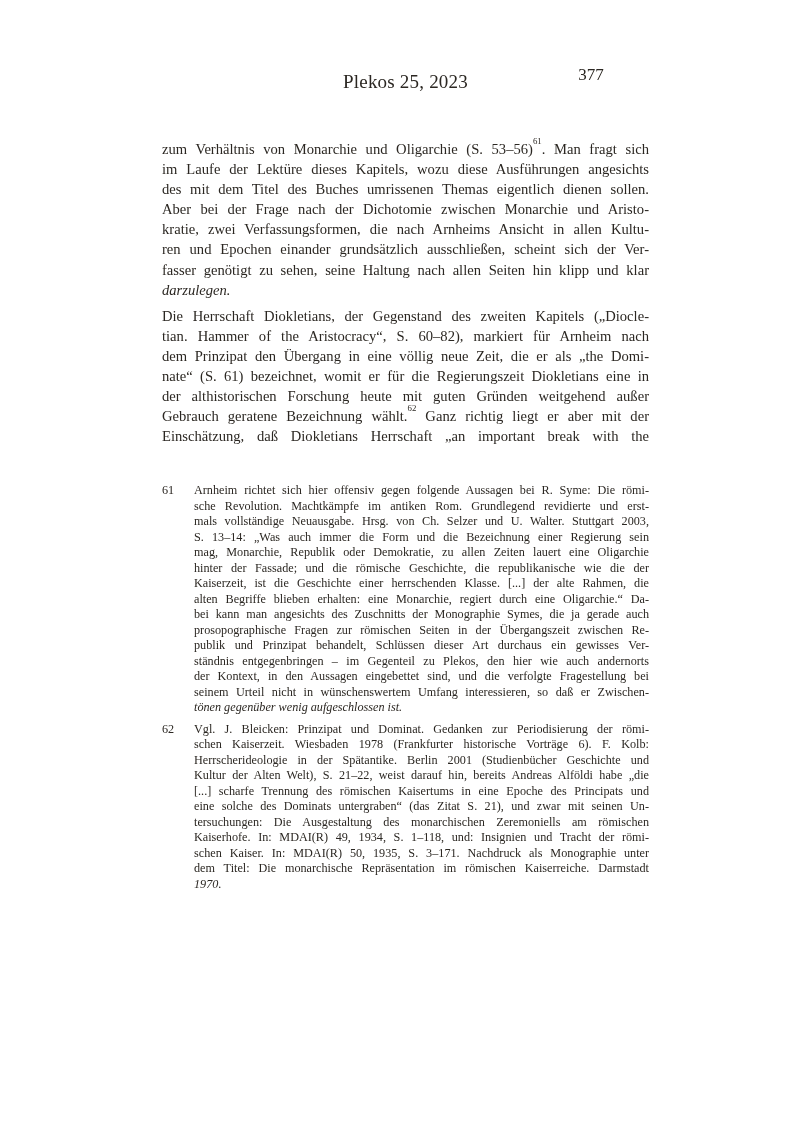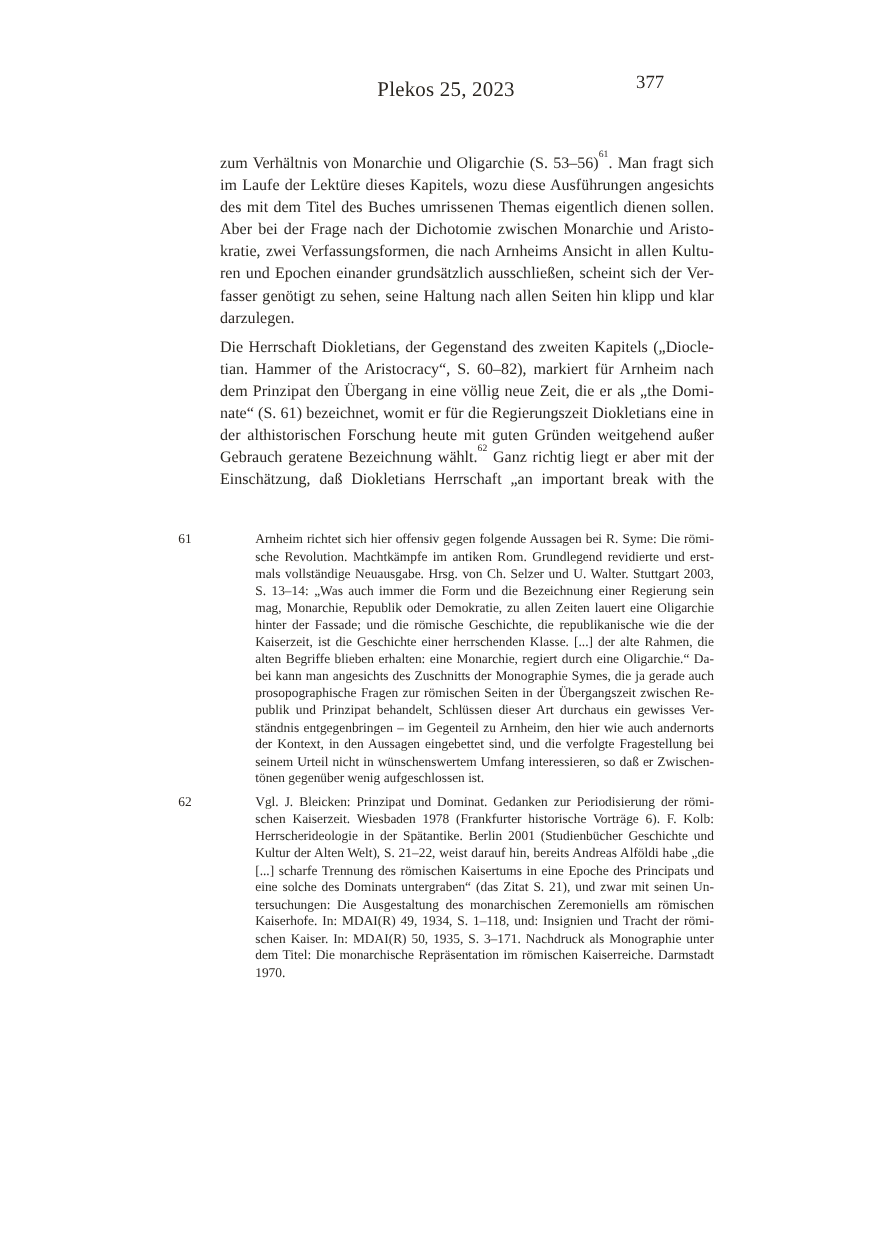--- a/index.html
+++ b/index.html
@@ -29,22 +29,22 @@
   }
 
   .body-text {
     position: absolute;
     top: 139px; left: 162px; width: 487px;
     font-size: 14.6px;
     line-height: 20.1px;
   }
   .para { margin: 0 0 6px 0; }
 
-  .line { text-align: justify; text-align-last: justify; margin-left: 38px; }
-  .line.flush { text-align-last: left; }
+  .line { text-align: justify; text-align-last: justify; }
+  .line.flush { text-align-last: left; font-style: italic; }
 
   sup.fn-mark {
     font-size: 8.8px;
     line-height: 0;
     position: relative;
     top: -0.45em;
     letter-spacing: 0;
   }
 
   .footnotes {
@@ -96,21 +96,21 @@
           <div class="line">sche Revolution. Machtkämpfe im antiken Rom. Grundlegend revidierte und erst-</div>
           <div class="line">mals vollständige Neuausgabe. Hrsg. von Ch. Selzer und U. Walter. Stuttgart 2003,</div>
           <div class="line">S. 13–14: „Was auch immer die Form und die Bezeichnung einer Regierung sein</div>
           <div class="line">mag, Monarchie, Republik oder Demokratie, zu allen Zeiten lauert eine Oligarchie</div>
           <div class="line">hinter der Fassade; und die römische Geschichte, die republikanische wie die der</div>
           <div class="line">Kaiserzeit, ist die Geschichte einer herrschenden Klasse. [...] der alte Rahmen, die</div>
           <div class="line">alten Begriffe blieben erhalten: eine Monarchie, regiert durch eine Oligarchie.“ Da-</div>
           <div class="line">bei kann man angesichts des Zuschnitts der Monographie Symes, die ja gerade auch</div>
           <div class="line">prosopographische Fragen zur römischen Seiten in der Übergangszeit zwischen Re-</div>
           <div class="line">publik und Prinzipat behandelt, Schlüssen dieser Art durchaus ein gewisses Ver-</div>
-          <div class="line">ständnis entgegenbringen – im Gegenteil zu Arnheim, den hier wie auch andernorts</div>
+          <div class="line">ständnis entgegenbringen – im Gegenteil zu Plekos, den hier wie auch andernorts</div>
           <div class="line">der Kontext, in den Aussagen eingebettet sind, und die verfolgte Fragestellung bei</div>
           <div class="line">seinem Urteil nicht in wünschenswertem Umfang interessieren, so daß er Zwischen-</div>
           <div class="line flush">tönen gegenüber wenig aufgeschlossen ist.</div>
         </div>
       </div>
       <div class="footnote">
         <div class="fn-num">62</div>
         <div class="fn-body">
           <div class="line">Vgl. J. Bleicken: Prinzipat und Dominat. Gedanken zur Periodisierung der römi-</div>
           <div class="line">schen Kaiserzeit. Wiesbaden 1978 (Frankfurter historische Vorträge 6). F. Kolb:</div>

